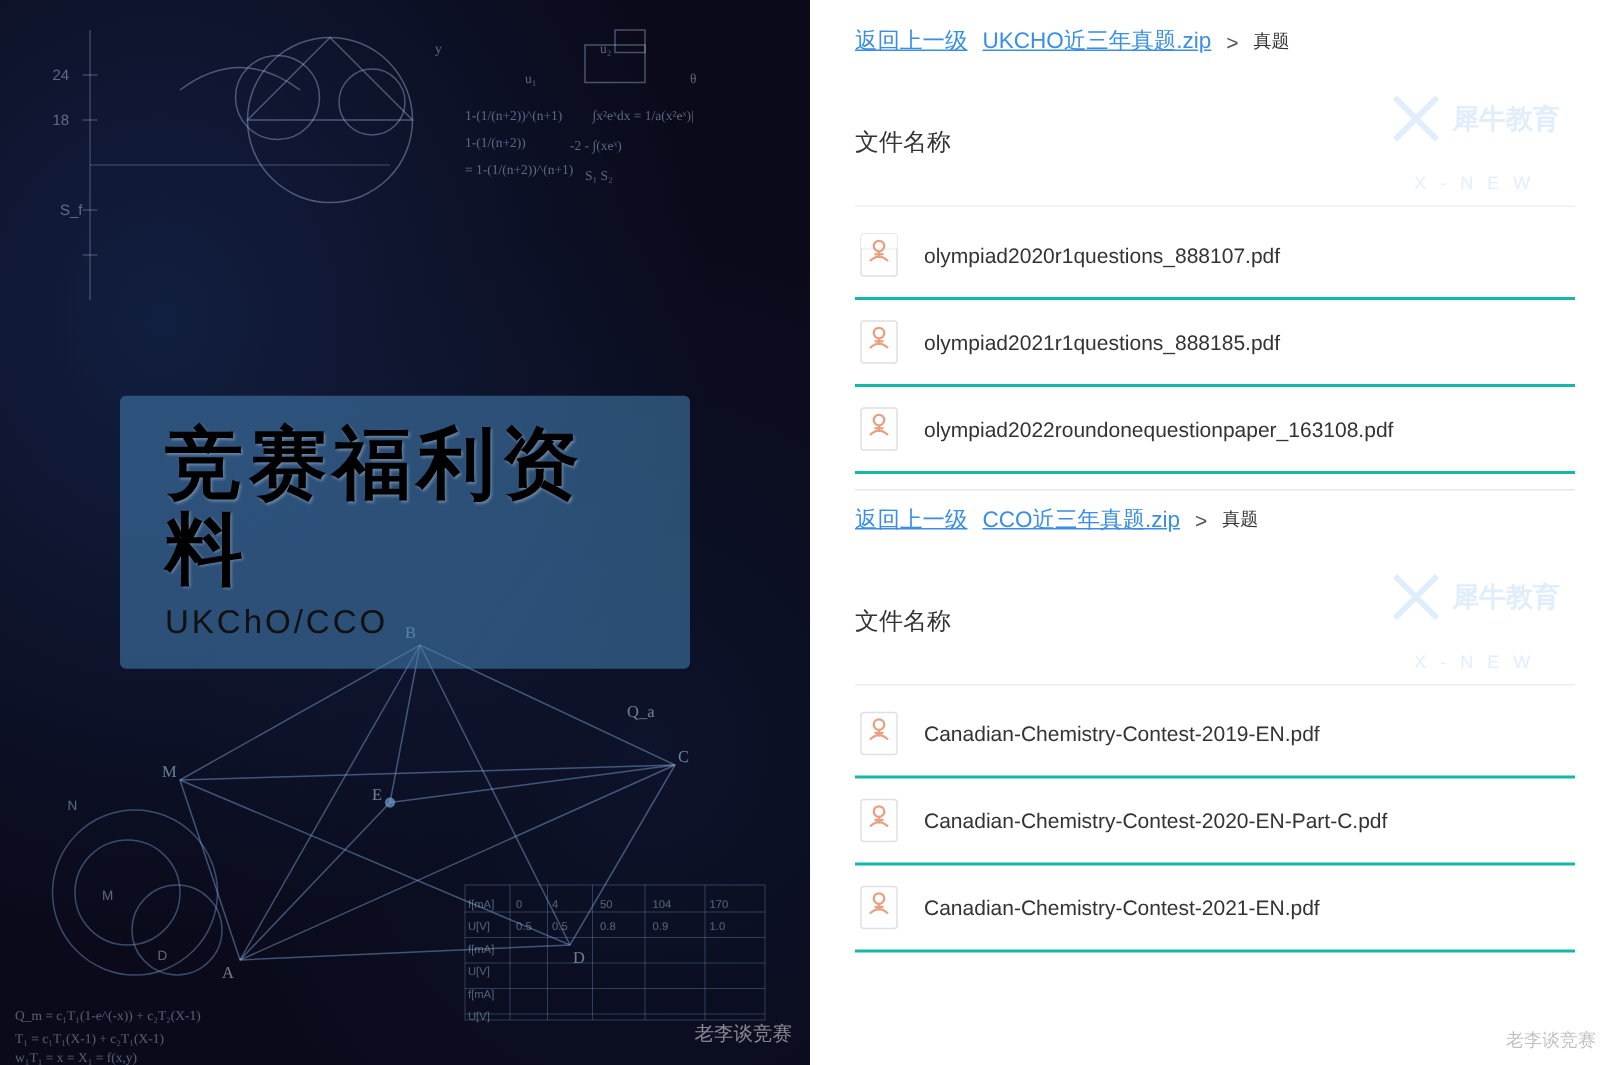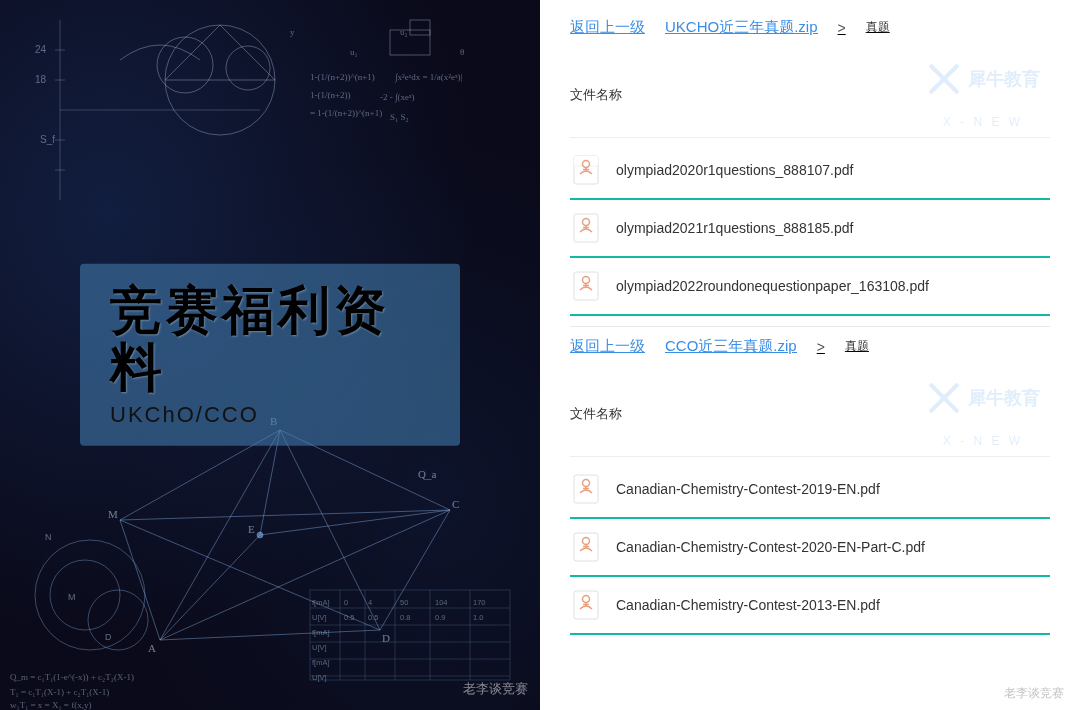--- a/index.html
+++ b/index.html
@@ -85,24 +85,23 @@
       position: relative;
     }
 
     .section {
       margin-bottom: 10px;
     }
 
     .nav-bar {
       display: flex;
       align-items: center;
-      gap: 20px;
+      gap: 10px;
       margin-bottom: 14px;
       font-size: 15px;
-      text-decoration: underline;
     }
 
     .nav-link {
       color: #3a8ee6;
       text-decoration: underline;
       cursor: pointer;
       font-size: 15px;
     }
 
     .nav-separator {
@@ -117,21 +116,21 @@
 
     .file-header {
       display: flex;
       align-items: center;
       padding: 10px 0 8px 0;
       border-bottom: 1px solid #eee;
       margin-bottom: 4px;
     }
 
     .file-header-label {
-      font-size: 13px;
+      font-size: 16px;
       color: #333;
       font-weight: 500;
       flex: 1;
     }
 
     .xnew-logo {
       display: flex;
       flex-direction: column;
       align-items: center;
       opacity: 0.15;
@@ -445,19 +444,19 @@
         <span class="file-name">Canadian-Chemistry-Contest-2020-EN-Part-C.pdf</span>
       </div>
       <div class="file-row">
         <svg class="pdf-icon" viewBox="0 0 32 32">
           <rect x="4" y="2" width="24" height="28" rx="2" fill="#fff" stroke="#e0e0e0" stroke-width="1"></rect>
           <circle cx="16" cy="10" r="3.5" fill="none" stroke="#e8a080" stroke-width="1.5"></circle>
           <path d="M10 20 Q16 14 22 20" fill="none" stroke="#e8a080" stroke-width="1.5"></path>
           <line x1="16" y1="13.5" x2="16" y2="18" stroke="#e8a080" stroke-width="1.5"></line>
           <line x1="13" y1="15.5" x2="19" y2="15.5" stroke="#e8a080" stroke-width="1.5"></line>
         </svg>
-        <span class="file-name">Canadian-Chemistry-Contest-2013-EN.pdf</span>
+        <span class="file-name">Canadian-Chemistry-Contest-2021-EN.pdf</span>
       </div>
     </div>
   </div>
 
   <div class="corner-watermark">老李谈竞赛</div>
 </div>
 
 </body></html>

